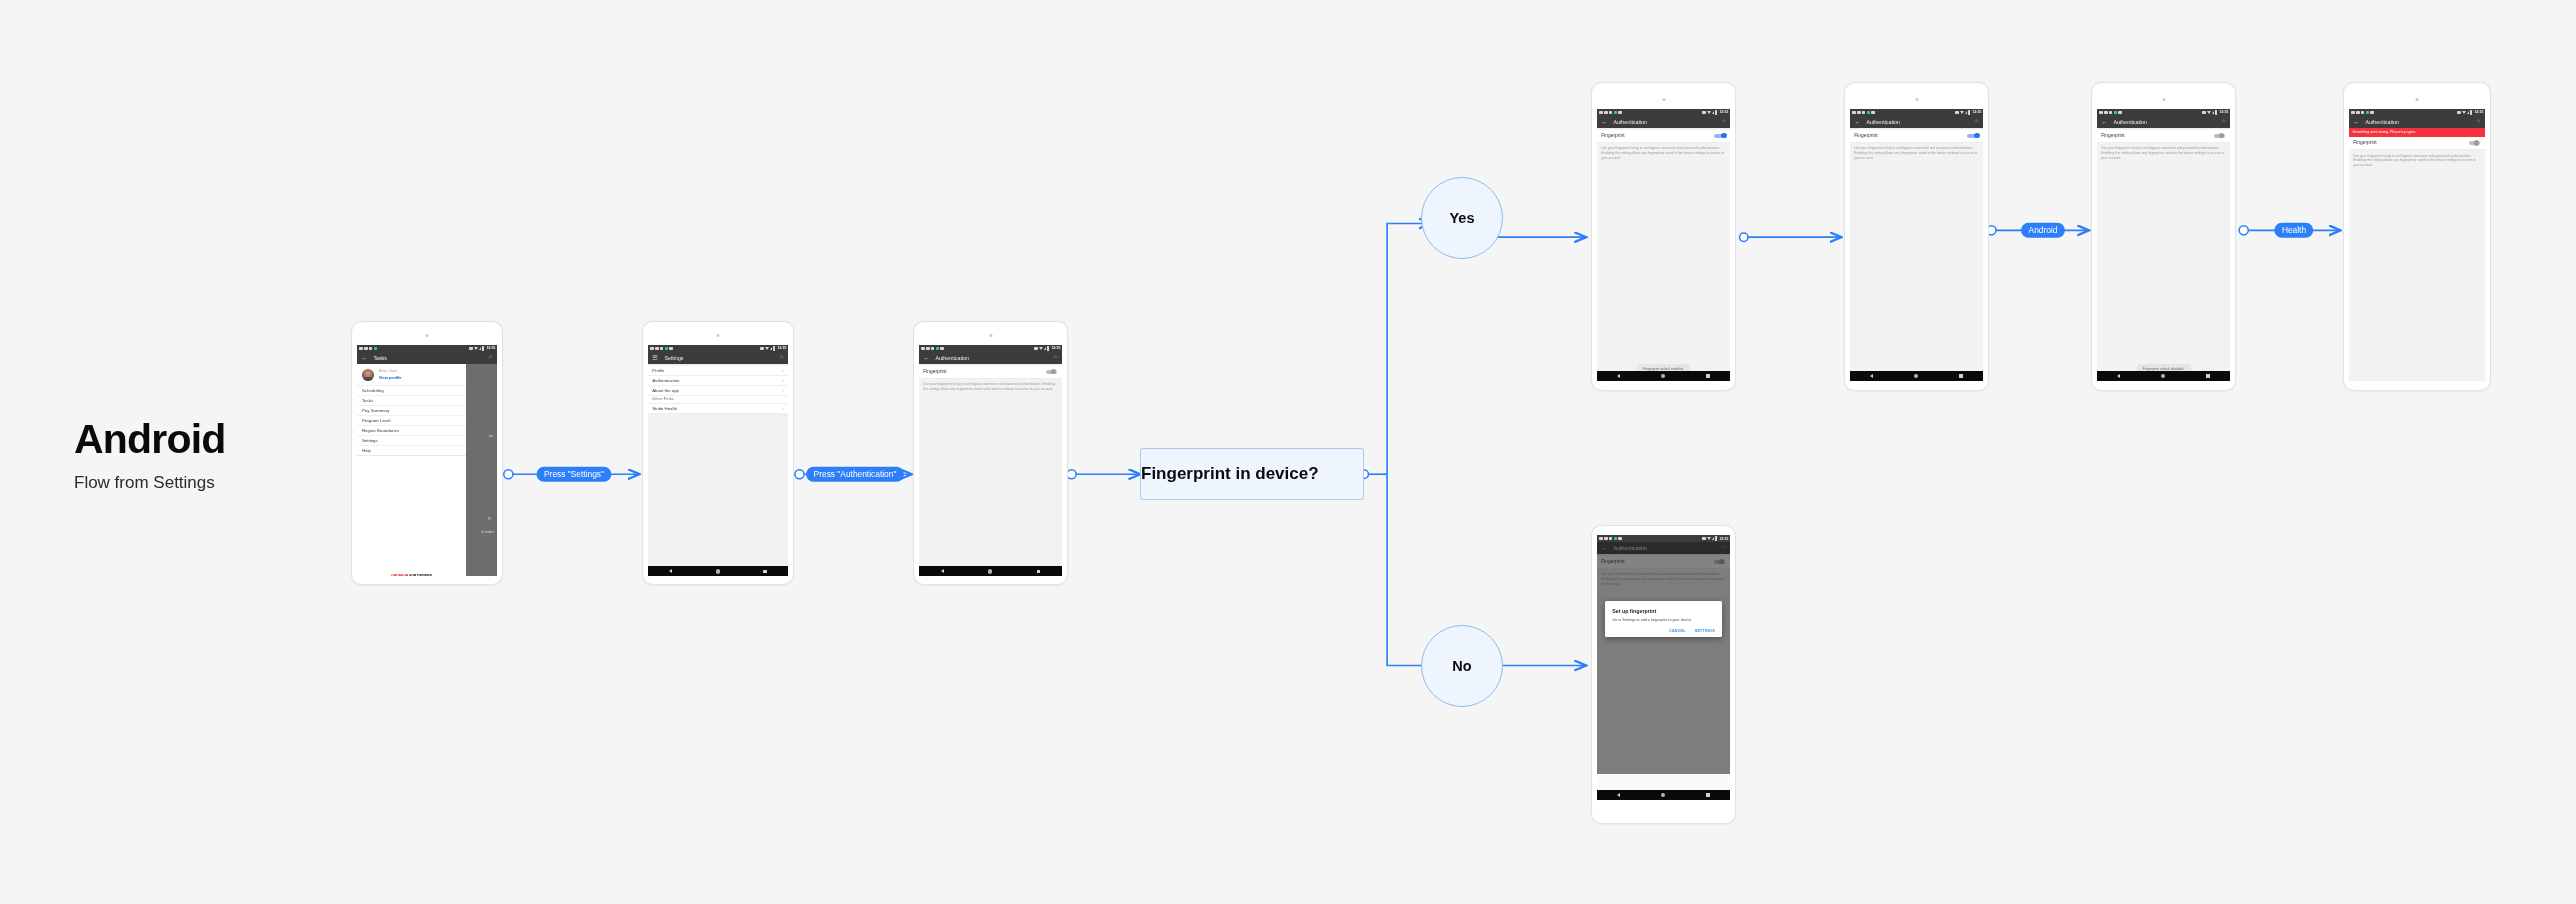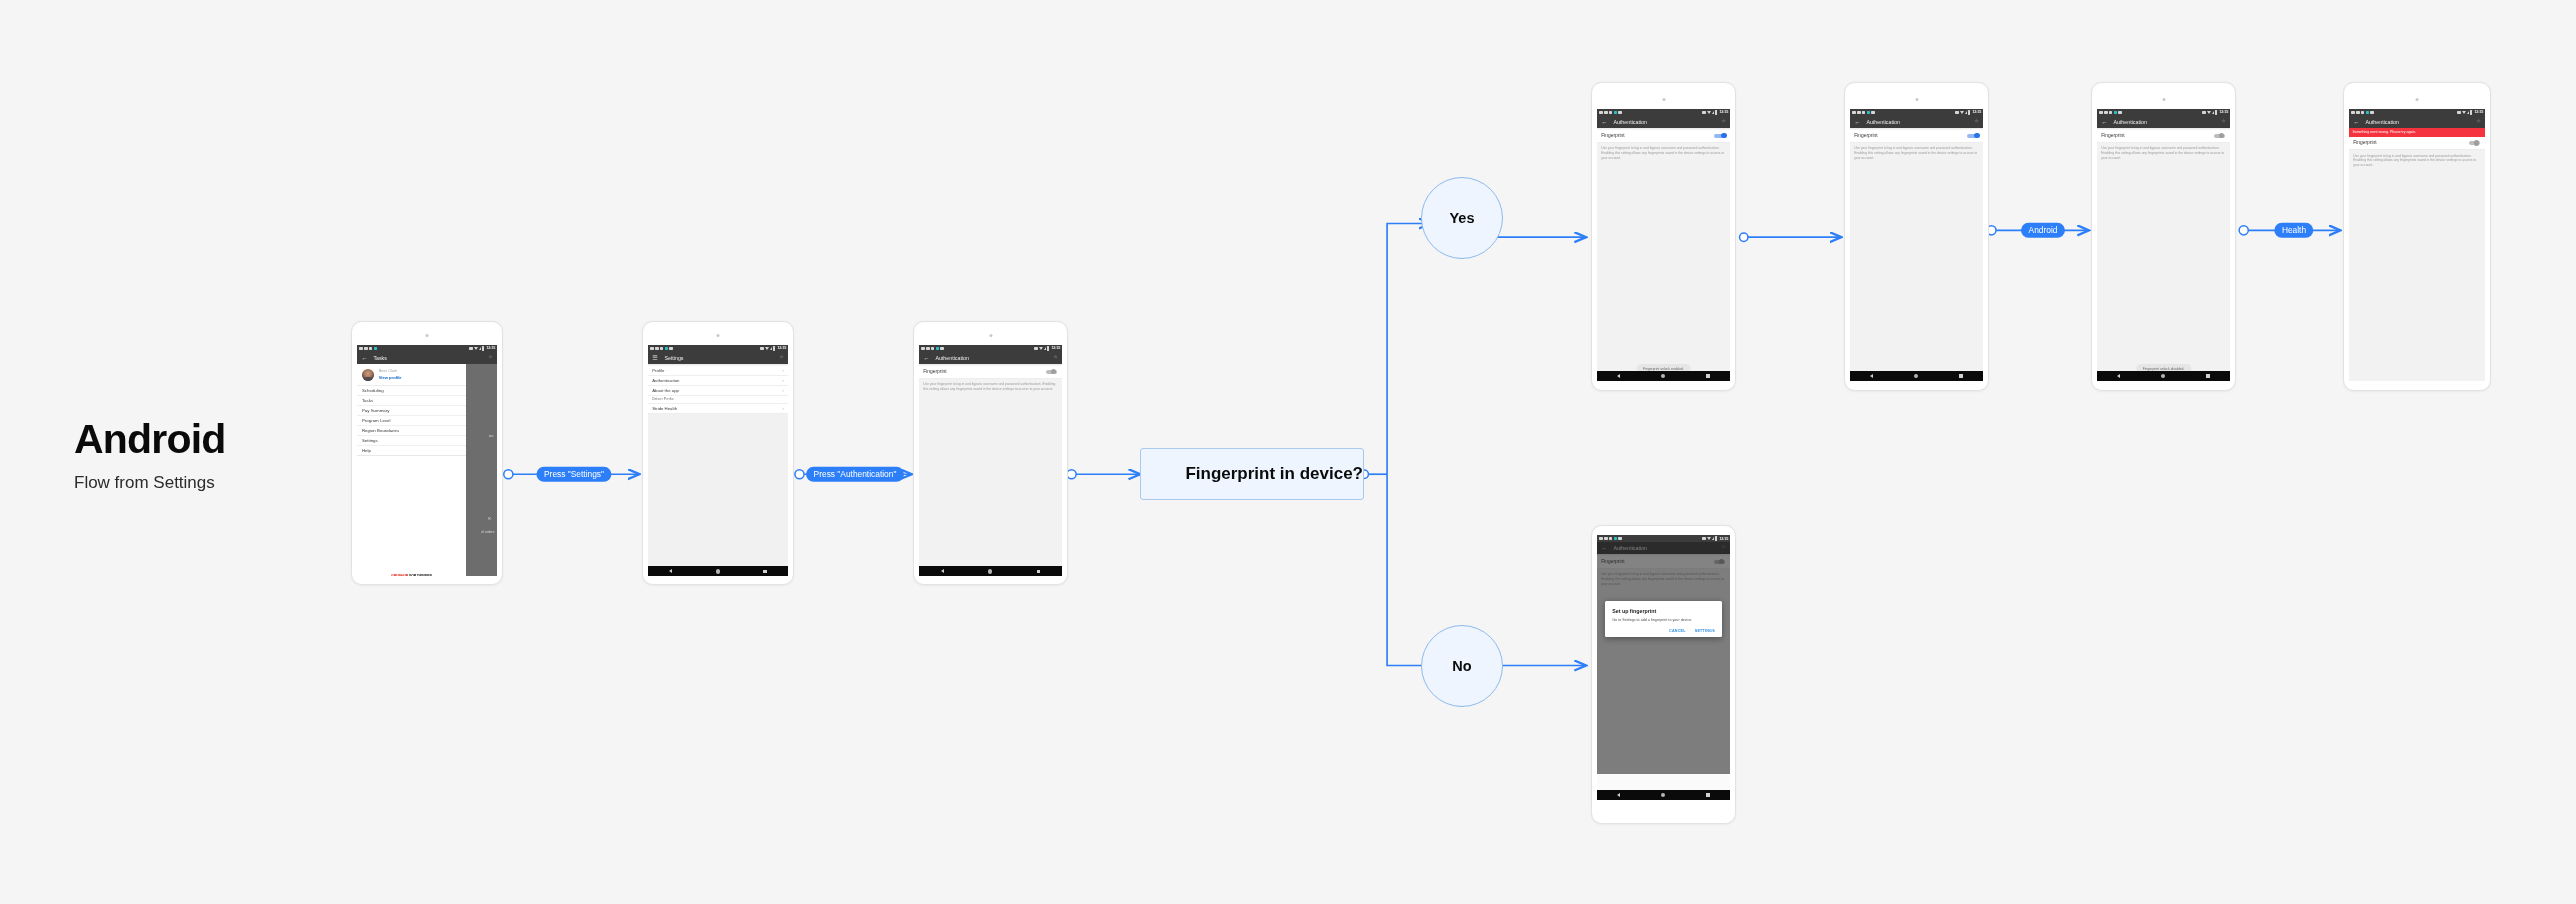--- a/index.html
+++ b/index.html
@@ -154,21 +154,21 @@
   
   svg.flow { position: absolute; left: 0; top: 0; width: 2576px; height: 905px; pointer-events: none; }
 
   .edge-chip {
     position: absolute; background: #2d7ff9; color: #ffffff;
     border-radius: 7.6px; padding: 2.3px 7.6px; font-size: 8.4px; white-space: nowrap;
     transform: translate(-50%, -50%); font-weight: 400;
   }
   .node-decision {
     position: absolute; background: #eef5fe; border: 0.8px solid #a9c9f0;
-    border-radius: 3px; display: flex; align-items: center; justify-content: flex-end;
+    border-radius: 3px; display: flex; align-items: center; justify-content: flex-start;
     font-size: 17px; font-weight: bold; color: #0b0b0b;
   }
   .node-circle {
     position: absolute; background: #eef5fe; border: 0.8px solid #8cb9ef;
     border-radius: 50%; display: flex; align-items: center; justify-content: center;
     font-size: 14.5px; font-weight: bold; color: #0b0b0b;
   }
 </style>
 </head>
 <body>

